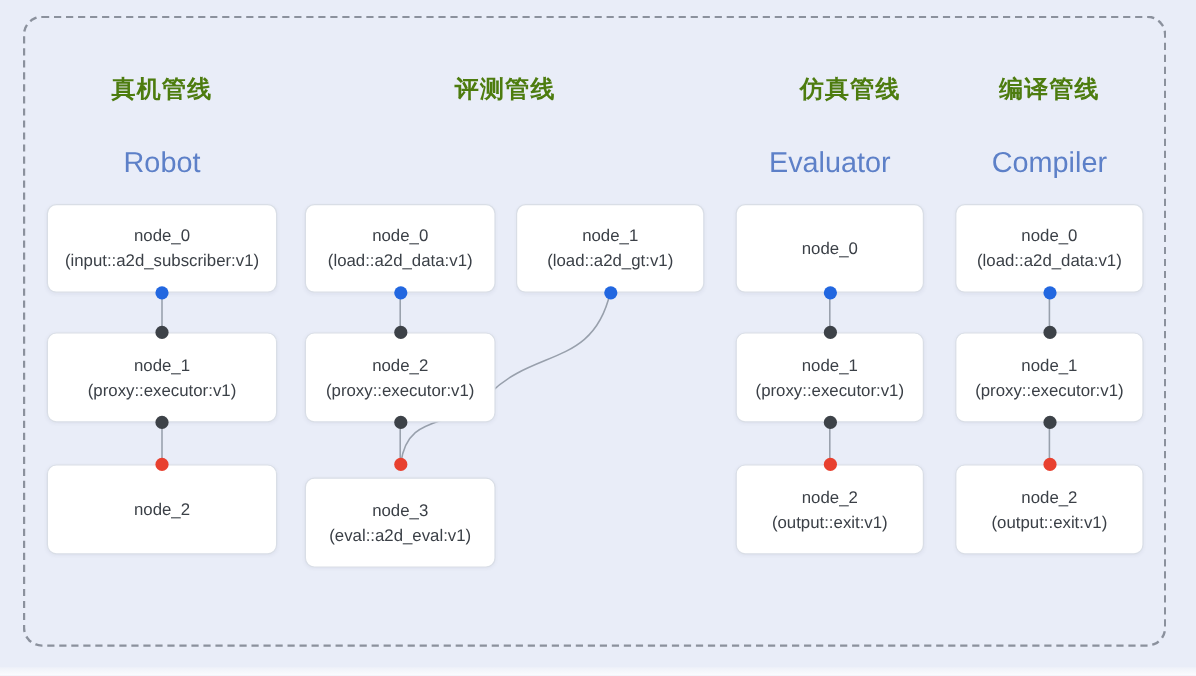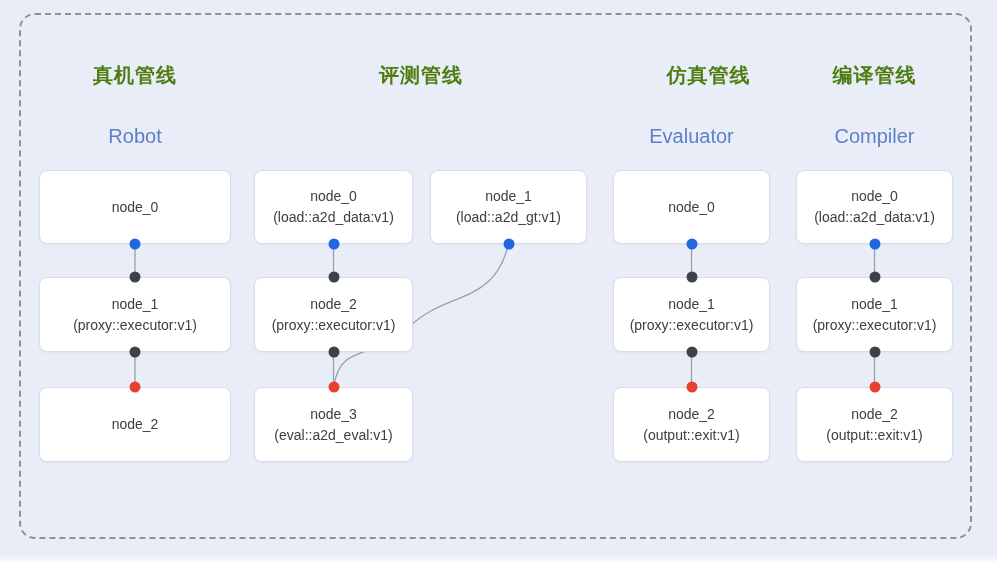--- a/index.html
+++ b/index.html
@@ -16,21 +16,21 @@
     position:absolute;left:19px;top:13px;width:949px;height:522px;
     border:2px dashed #8b919d;border-radius:16px;
   }
   .col-header{position:absolute;text-align:center;}
   .title-zh{
     font-size:20px;font-weight:600;color:#4d7c0f;line-height:24px;
     letter-spacing:1px;
   }
   .title-en{
     position:absolute;width:100%;text-align:center;
-    font-size:20px;font-weight:400;color:#5d80c8;line-height:24px;
+    font-size:24px;font-weight:400;color:#5d80c8;line-height:24px;
   }
   .node-box{
     position:absolute;background:#ffffff;border:1px solid #d9dee6;
     border-radius:8px;box-shadow:0 1px 3px rgba(50,60,90,0.05);
     display:flex;flex-direction:column;align-items:center;justify-content:center;
     color:#3b4047;font-size:14px;line-height:21px;text-align:center;
     box-sizing:border-box;z-index:2;
   }
   .edges{position:absolute;left:0;top:0;z-index:1;}
   .dot{
@@ -76,20 +76,21 @@
   </div>
   <div class="title-en" style="left:613px;top:124px;width:157px;">Evaluator</div>
 
   <div class="col-header" style="left:796px;top:63px;width:157px;">
     <div class="title-zh">编译管线</div>
   </div>
   <div class="title-en" style="left:796px;top:124px;width:157px;">Compiler</div>
 
   <div class="node-box" style="left:39px;top:170px;width:192px;height:74px;">
     <div>node_0</div>
+    <div>(input::a2d_subscriber:v1)</div>
   </div>
   <div class="node-box" style="left:39px;top:277px;width:192px;height:75px;">
     <div>node_1</div>
     <div>(proxy::executor:v1)</div>
   </div>
   <div class="node-box" style="left:39px;top:387px;width:192px;height:75px;">
     <div>node_2</div>
   </div>
 
   <div class="node-box" style="left:254px;top:170px;width:159px;height:74px;">
@@ -97,21 +98,21 @@
     <div>(load::a2d_data:v1)</div>
   </div>
   <div class="node-box" style="left:430px;top:170px;width:157px;height:74px;">
     <div>node_1</div>
     <div>(load::a2d_gt:v1)</div>
   </div>
   <div class="node-box" style="left:254px;top:277px;width:159px;height:75px;">
     <div>node_2</div>
     <div>(proxy::executor:v1)</div>
   </div>
-  <div class="node-box" style="left:254px;top:387px;width:159px;height:75px;">
+  <div class="node-box" style="left:254px;top:398px;width:159px;height:75px;">
     <div>node_3</div>
     <div>(eval::a2d_eval:v1)</div>
   </div>
 
   <div class="node-box" style="left:613px;top:170px;width:157px;height:74px;">
     <div>node_0</div>
   </div>
   <div class="node-box" style="left:613px;top:277px;width:157px;height:75px;">
     <div>node_1</div>
     <div>(proxy::executor:v1)</div>

